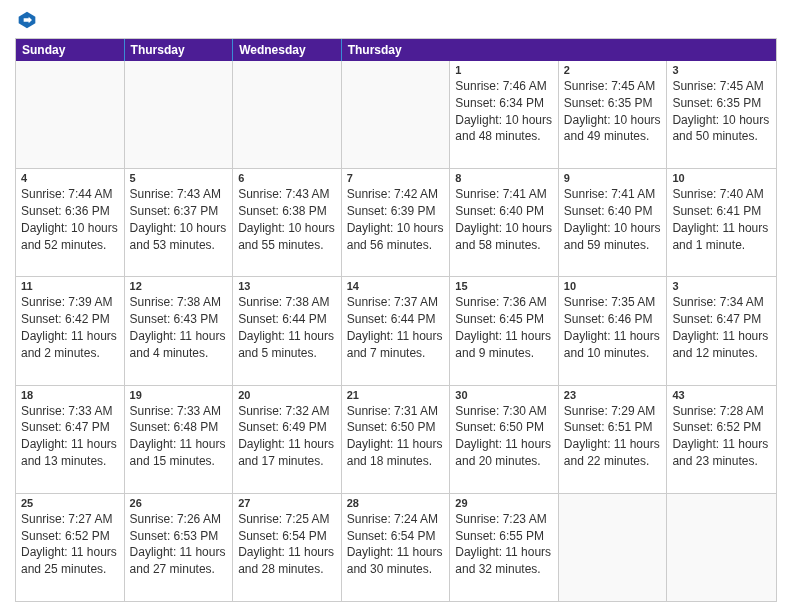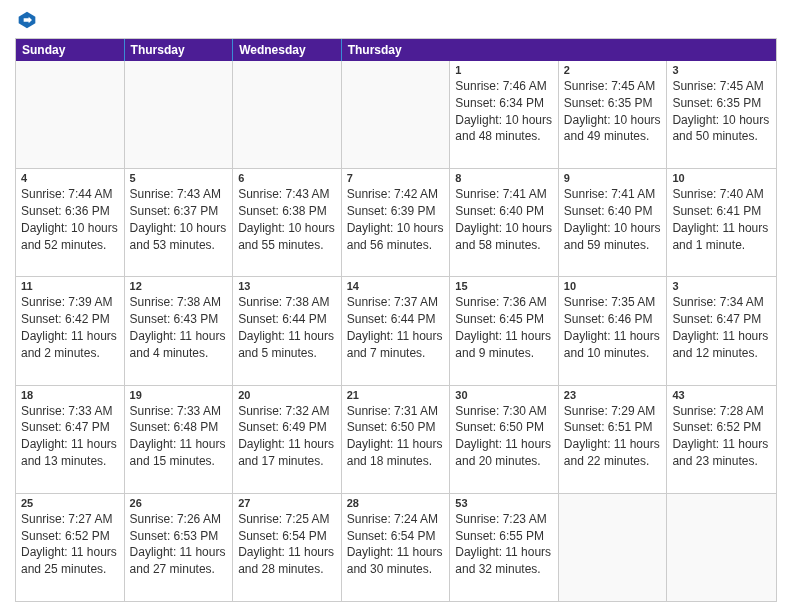--- a/index.html
+++ b/index.html
@@ -262,21 +262,21 @@
           </div>
           <div class="cal-cell">
             <span class="day-num">27</span>
             <p>Sunrise: 7:25 AM<br>Sunset: 6:54 PM<br>Daylight: 11 hours<br>and 28 minutes.</p>
           </div>
           <div class="cal-cell">
             <span class="day-num">28</span>
             <p>Sunrise: 7:24 AM<br>Sunset: 6:54 PM<br>Daylight: 11 hours<br>and 30 minutes.</p>
           </div>
           <div class="cal-cell">
-            <span class="day-num">53</span>
+            <span class="day-num">29</span>
             <p>Sunrise: 7:23 AM<br>Sunset: 6:55 PM<br>Daylight: 11 hours<br>and 32 minutes.</p>
           </div>
           <div class="cal-cell empty"></div>
           <div class="cal-cell empty"></div>
         </div>
       </div>
   </div>
 </div>
 
 </body></html>

